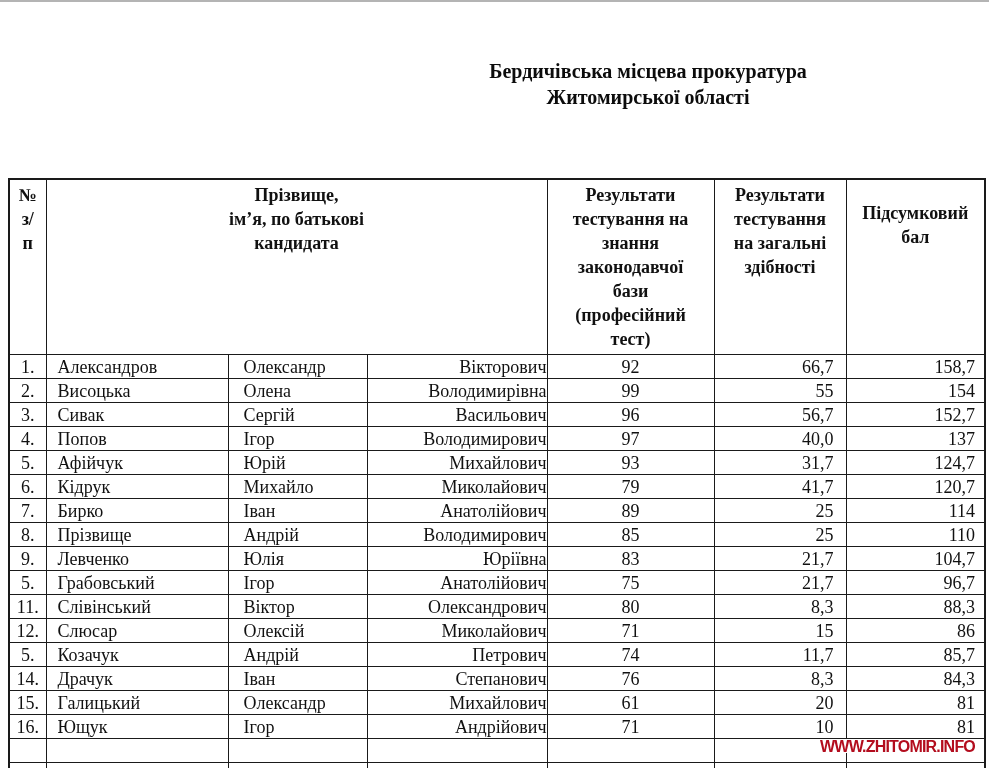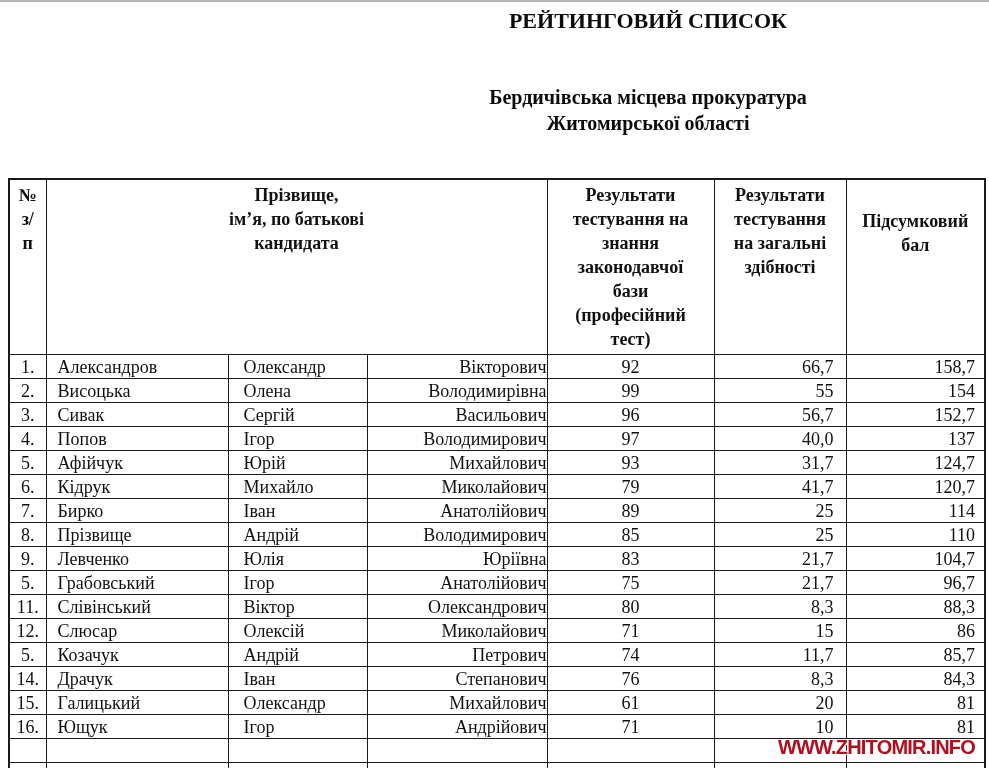--- a/index.html
+++ b/index.html
@@ -32,51 +32,50 @@
     font-family:"Liberation Serif", serif;
     overflow:hidden;
   }
   .rating-table th{
     font-size:18px;font-weight:bold;line-height:24px;
     vertical-align:top;text-align:center;
     white-space:pre-line;
     padding:3px 2px 0 2px;
     height:171px;
   }
-  th.th-total{padding-top:29px;height:145px;}
+  th.th-total{padding-top:21px;height:145px;}
   .rating-table td{
     font-size:18px;line-height:22px;height:23px;
     padding:0;vertical-align:middle;
     white-space:nowrap;
   }
   td.c-rank{text-align:center;}
   td.c-surname{text-align:left;padding-left:11px;}
   td.c-first{text-align:left;padding-left:15px;}
   td.c-patro{text-align:right;padding-left:8px;}
   td.c-law{text-align:center;}
   td.c-gen{text-align:right;padding-right:12px;margin-left:14px;}
   td.c-total{text-align:right;padding-right:9px;}
   tr.cut-row td{height:34px;}
   .watermark{
     position:absolute;right:14px;top:736px;height:22px;line-height:22px;
     font-family:"Liberation Sans", sans-serif;
-    font-weight:bold;font-size:20px;letter-spacing:-0.8px;
+    font-weight:bold;font-size:16px;letter-spacing:-0.8px;
     text-shadow:1px 1px 0 #ffffff,-1px -1px 0 #ffffff,1px -1px 0 #ffffff,-1px 1px 0 #ffffff;
     white-space:nowrap;
   }
 </style>
 </head>
 <body>
 
 <div class="page">
 
   <div class="top-line" style="background: rgb(180, 180, 180);"></div>
 
   <div class="heading">
-    <div class="title">РЕЙТИНГОВИЙ СПИСОК</div>
     <div class="subtitle">
       <div>Бердичівська місцева прокуратура</div>
       <div>Житомирської області</div>
     </div>
   </div>
 
   <table class="rating-table">
     <colgroup>
       <col style="width:37px">
       <col style="width:182px">

